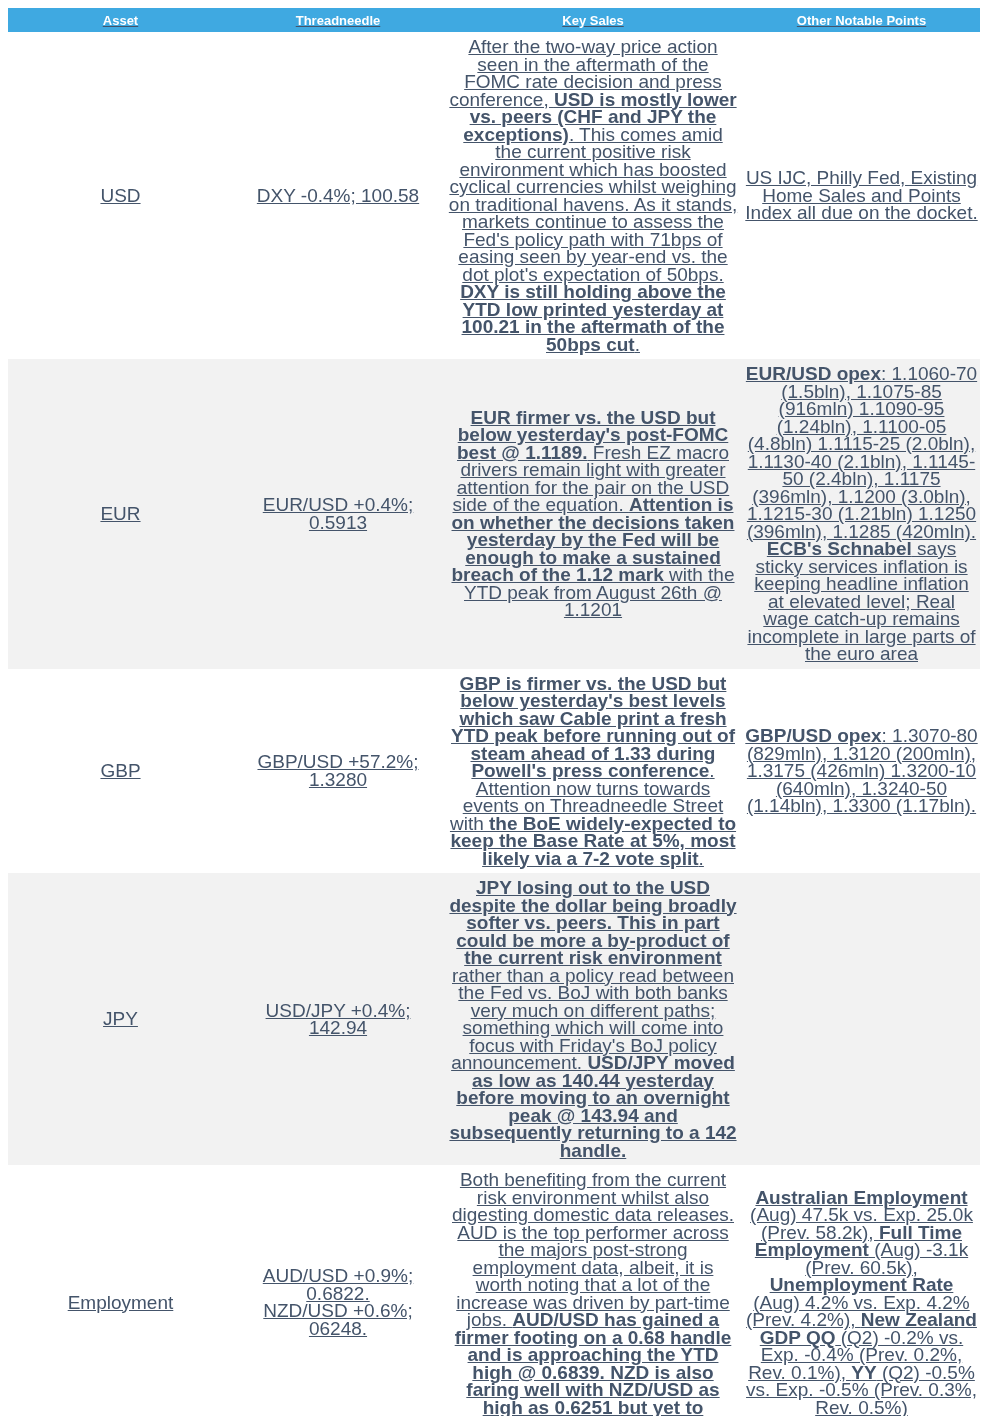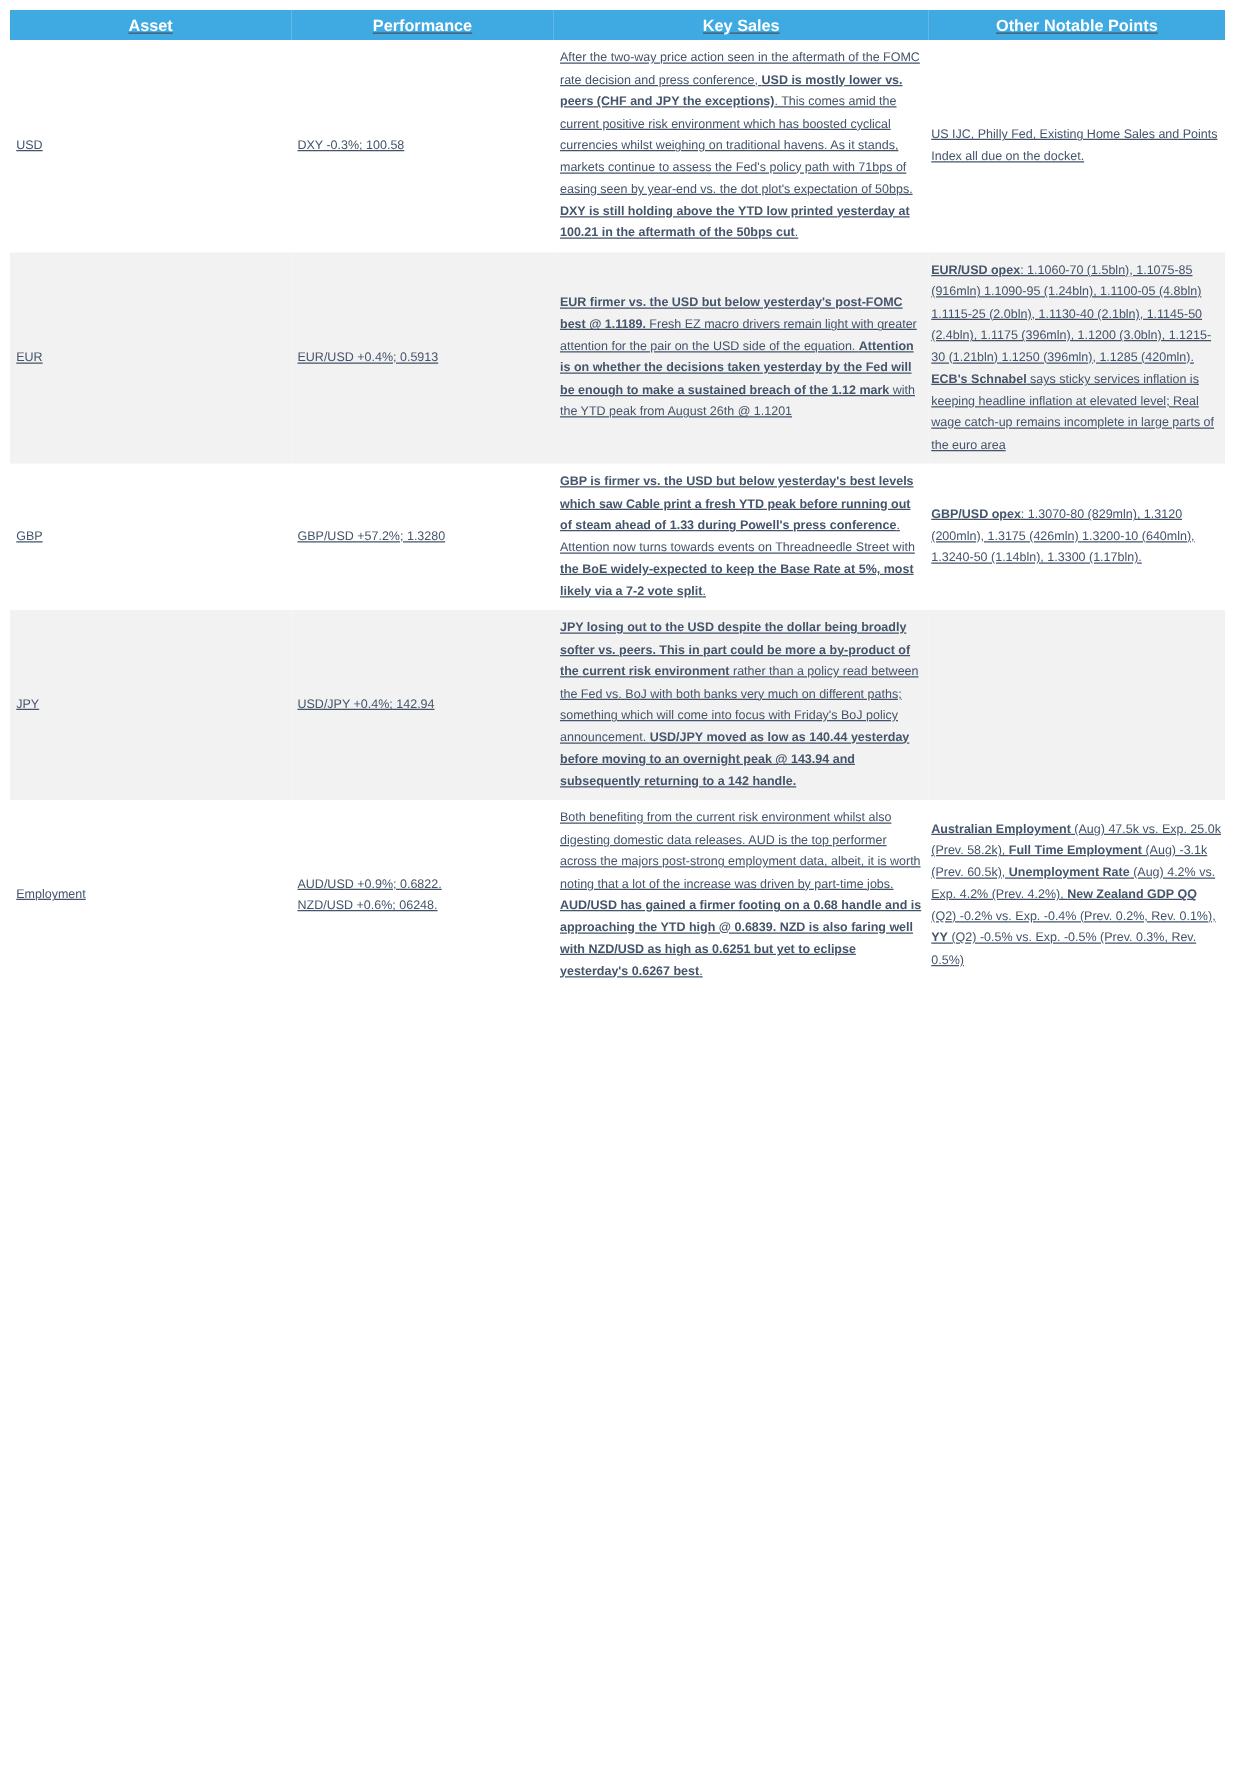--- a/index.html
+++ b/index.html
@@ -33,22 +33,23 @@
     font-size:13px;
     font-weight:bold;
     height:24px;
     text-align:center;
     vertical-align:middle;
     padding:2px 4px;
   }
   tbody tr{background:var(--row-bg);}
   tbody tr.alt{background:var(--alt-row-bg);}
   tbody td{
-    font-size:10px;
+    font-size:19px;
     line-height:17.5px;
+    text-align:center;
     vertical-align:middle;
     padding:6px 5px;
   }
   td.key-cell{padding:6px 5px;}
   td.other-cell{padding:6px 2px;}
   .b{font-weight:bold;}
   .perf-line{display:block;}
 </style>
 </head>
 <body>
@@ -57,30 +58,30 @@
   <table>
     <colgroup>
       <col class="c-asset">
         <col class="c-perf">
         <col class="c-key">
         <col class="c-other">
     </colgroup>
     <thead>
       <tr id="header-row">
           <th>Asset</th>
-          <th>Performance</th>
+          <th>Threadneedle</th>
           <th>Key Sales</th>
           <th>Other Notable Points</th>
         </tr>
     </thead>
     <tbody id="body-rows">
         <tr>
           <td>USD</td>
           <td>
-            <span class="perf-line">DXY -0.3%; 100.58</span>
+            <span class="perf-line">DXY -0.4%; 100.58</span>
           </td>
           <td class="key-cell"><span>After the two-way price action seen in the aftermath of the FOMC rate decision and press conference, </span><span class="b">USD is mostly lower vs. peers (CHF and JPY the exceptions)</span><span>. This comes amid the current positive risk environment which has boosted cyclical currencies whilst weighing on traditional havens. As it stands, markets continue to assess the Fed's policy path with 71bps of easing seen by year-end vs. the dot plot's expectation of 50bps. </span><span class="b">DXY is still holding above the YTD low printed yesterday at 100.21 in the aftermath of the 50bps cut</span><span>.</span></td>
           <td class="other-cell"><span>US IJC, Philly Fed, Existing Home Sales and Points Index all due on the docket.</span></td>
         </tr>
         <tr class="alt">
           <td>EUR</td>
           <td>
             <span class="perf-line">EUR/USD +0.4%; 0.5913</span>
           </td>
           <td class="key-cell"><span class="b">EUR firmer vs. the USD but below yesterday's post-FOMC best @ 1.1189.</span><span> Fresh EZ macro drivers remain light with greater attention for the pair on the USD side of the equation. </span><span class="b">Attention is on whether the decisions taken yesterday by the Fed will be enough to make a sustained breach of the 1.12 mark</span><span> with the YTD peak from August 26th @ 1.1201</span></td>

